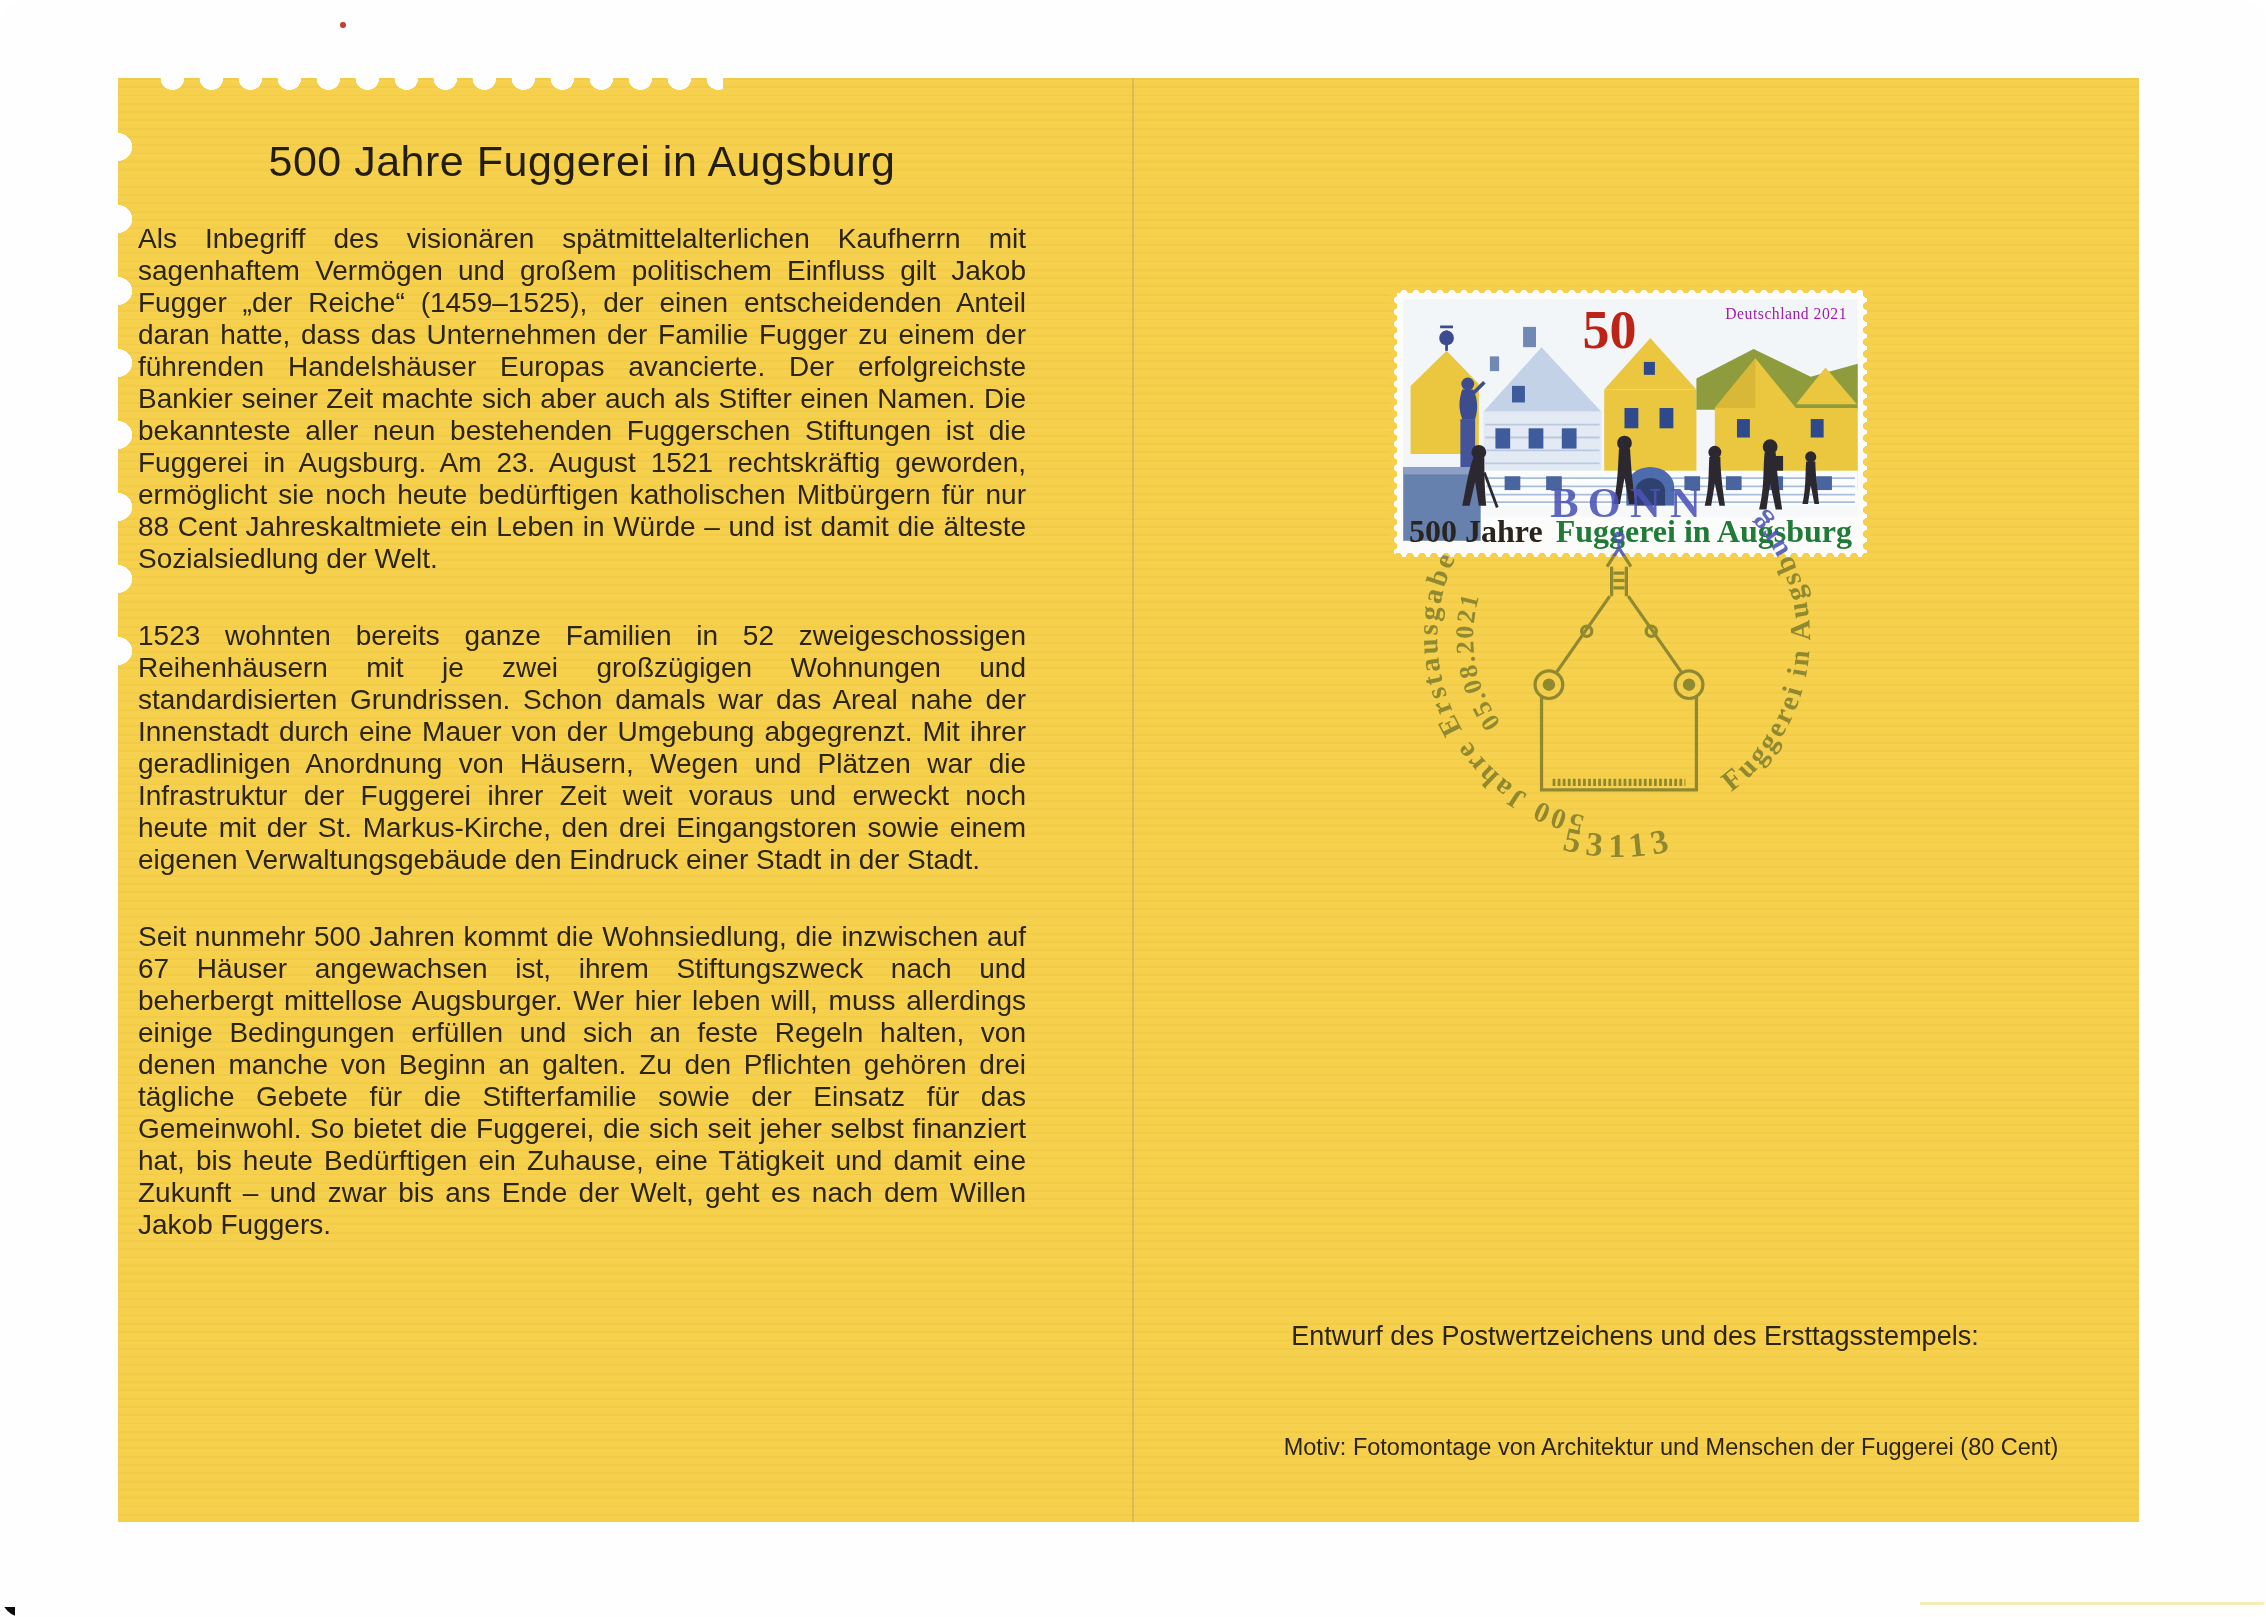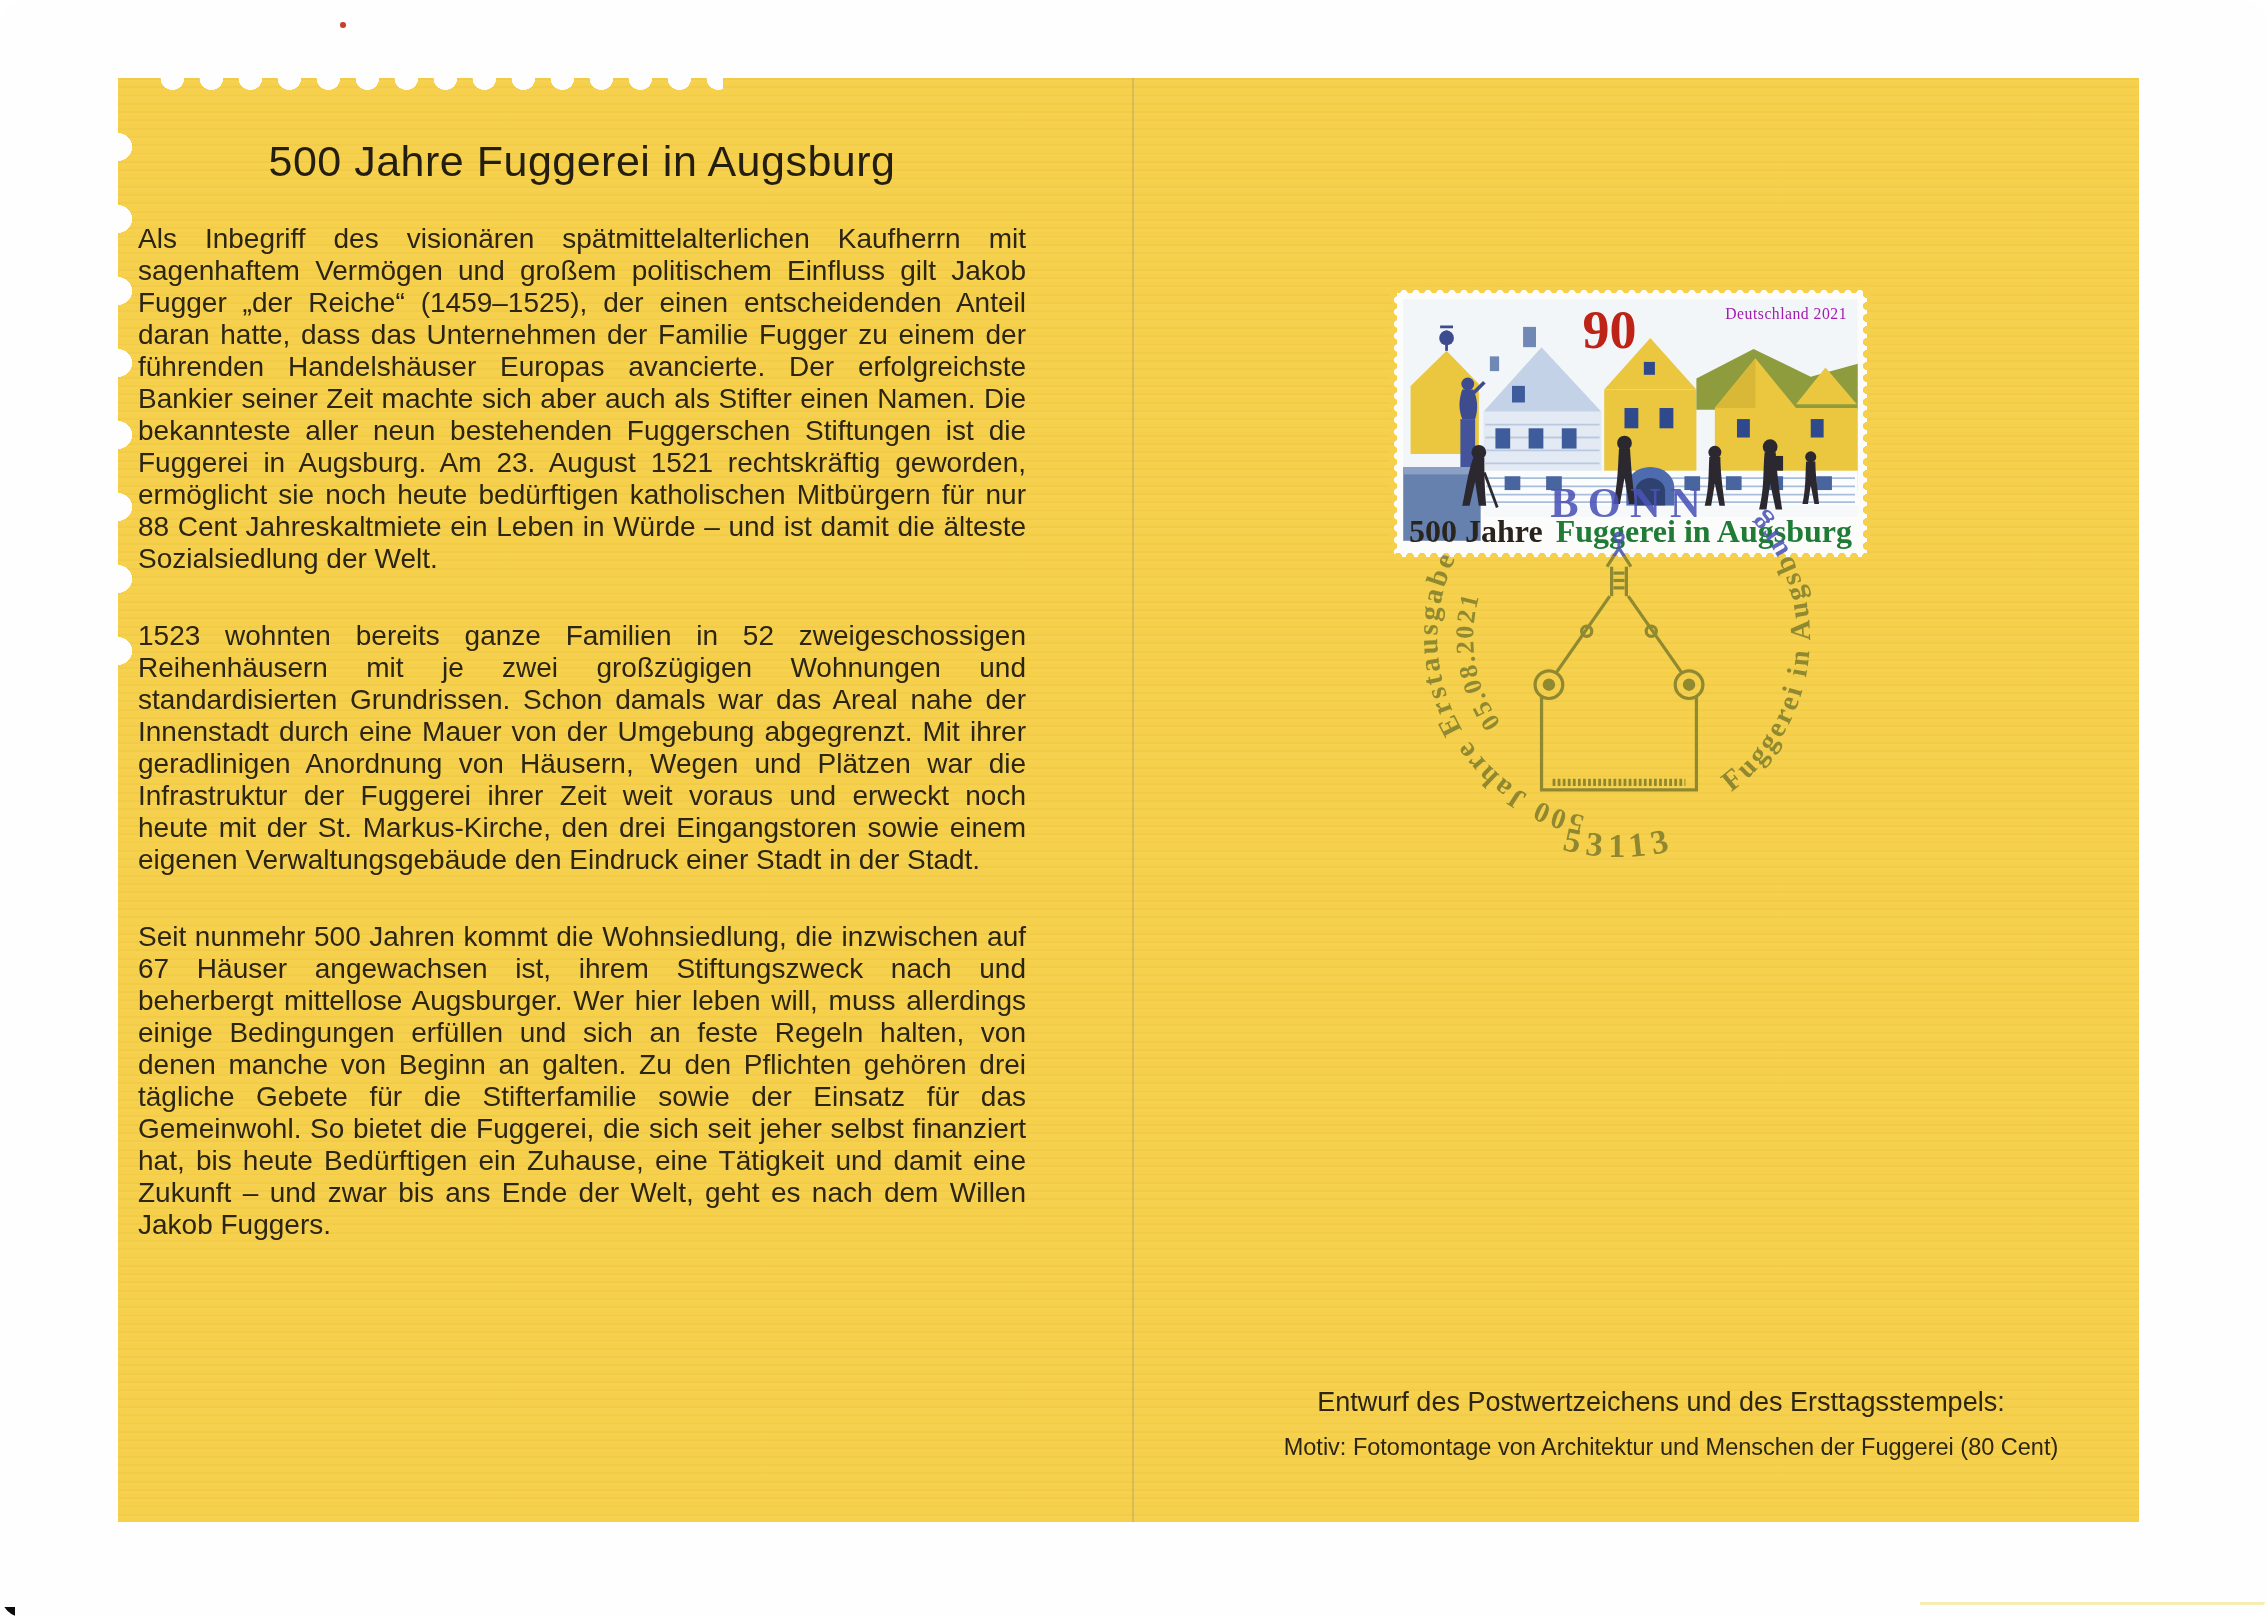--- a/index.html
+++ b/index.html
@@ -48,21 +48,21 @@
   
   .cancel{position:absolute;inset:0;pointer-events:none;}
   .pm-arc{font:700 31px "Liberation Serif",serif;letter-spacing:3px;fill:currentColor;}
   .pm-arc-sm{font:700 28px "Liberation Serif",serif;letter-spacing:2px;fill:currentColor;}
   .pm-code{font:700 37px "Liberation Serif",serif;letter-spacing:7px;fill:currentColor;}
   .pm-bonn{font:700 46px "Liberation Serif",serif;letter-spacing:10px;fill:currentColor;}
   
   .credit{position:absolute;left:1014px;width:1006px;text-align:center;color:#2c2514;}
   .cr-lg{font-size:27px;}
   .cr-sm{font-size:23.5px;}
-  .cr1{top:1309px;margin-left:26px;} .cr2{top:1291px;} .cr3{top:1356px;margin-left:36px;} .cr4{top:1393px;}
+  .cr1{top:1243px;} .cr2{top:1291px;} .cr3{top:1356px;margin-left:36px;} .cr4{top:1393px;}
   
   .artifact-corner{position:absolute;left:0;top:1607px;width:14.8px;height:11px;background:#0b0b0b;}
   .artifact-line{position:absolute;left:1920px;top:1602px;width:347px;height:2.8px;background:rgba(243,222,120,0.55);}
   .artifact-dot{position:absolute;left:340px;top:22px;width:5.5px;height:5.5px;border-radius:50%;background:#c9402e;}
 </style>
 </head>
 <body>
 
 <div class="scan">
 
@@ -172,21 +172,21 @@
             <path d="M-6,12 C-8,32 -6,50 -12,74 L-4,74 L0,46 L6,74 L13,74 C9,48 7,30 6,12 Z"></path>
             <rect x="4" y="16" width="10" height="16"></rect>
           </g>
           <g transform="translate(452,176)">
             <circle cx="0" cy="5" r="6"></circle>
             <path d="M-5,10 C-6,24 -5,38 -9,56 L-3,56 L0,36 L4,56 L9,56 C7,36 5,22 5,10 Z"></path>
           </g>
         </g>
       </svg>
 
-      <div class="denom">90</div>
+      <div class="denom">50</div>
       <div class="cyear">Deutschland 2021</div>
       <div class="stamp-caption">
         <span class="cap-black">500 Jahre</span><span class="cap-green">Fuggerei in Augsburg</span>
       </div>
     </div>
 
     <svg class="cancel" viewBox="0 0 2192 1565">
       <defs>
         <clipPath id="on-stamp">
             <rect x="1383" y="230" width="513" height="289"></rect>

